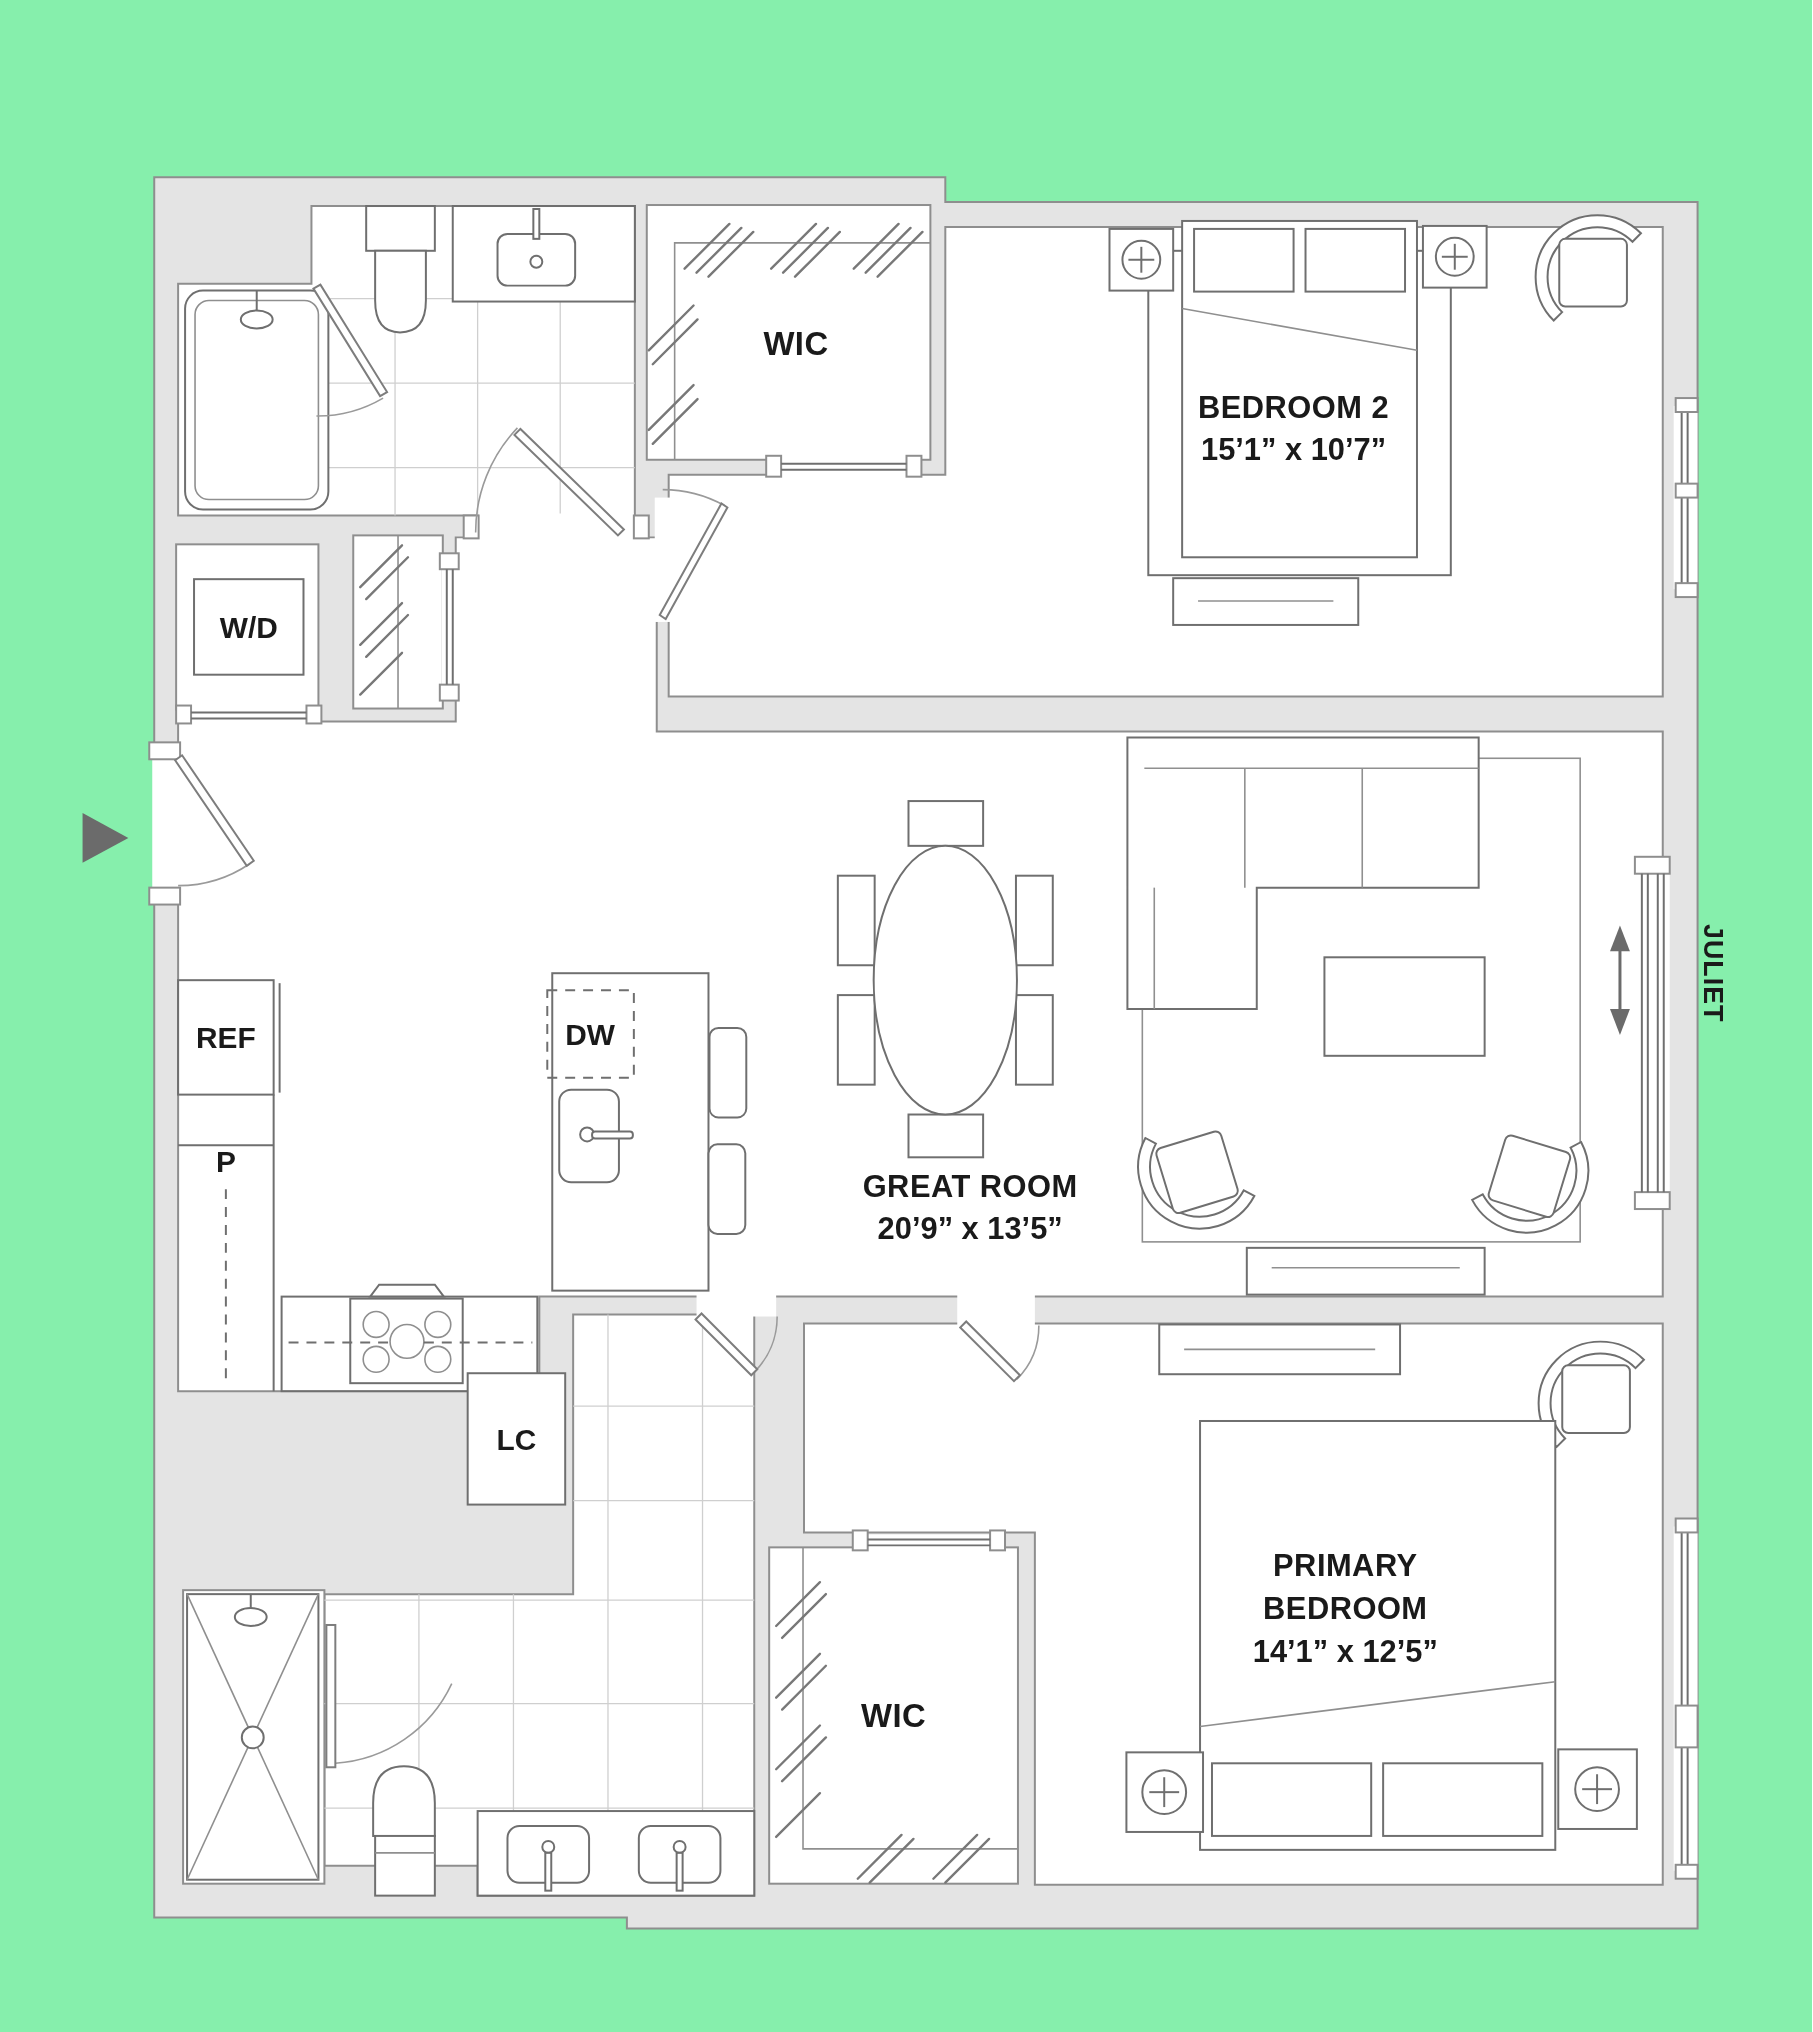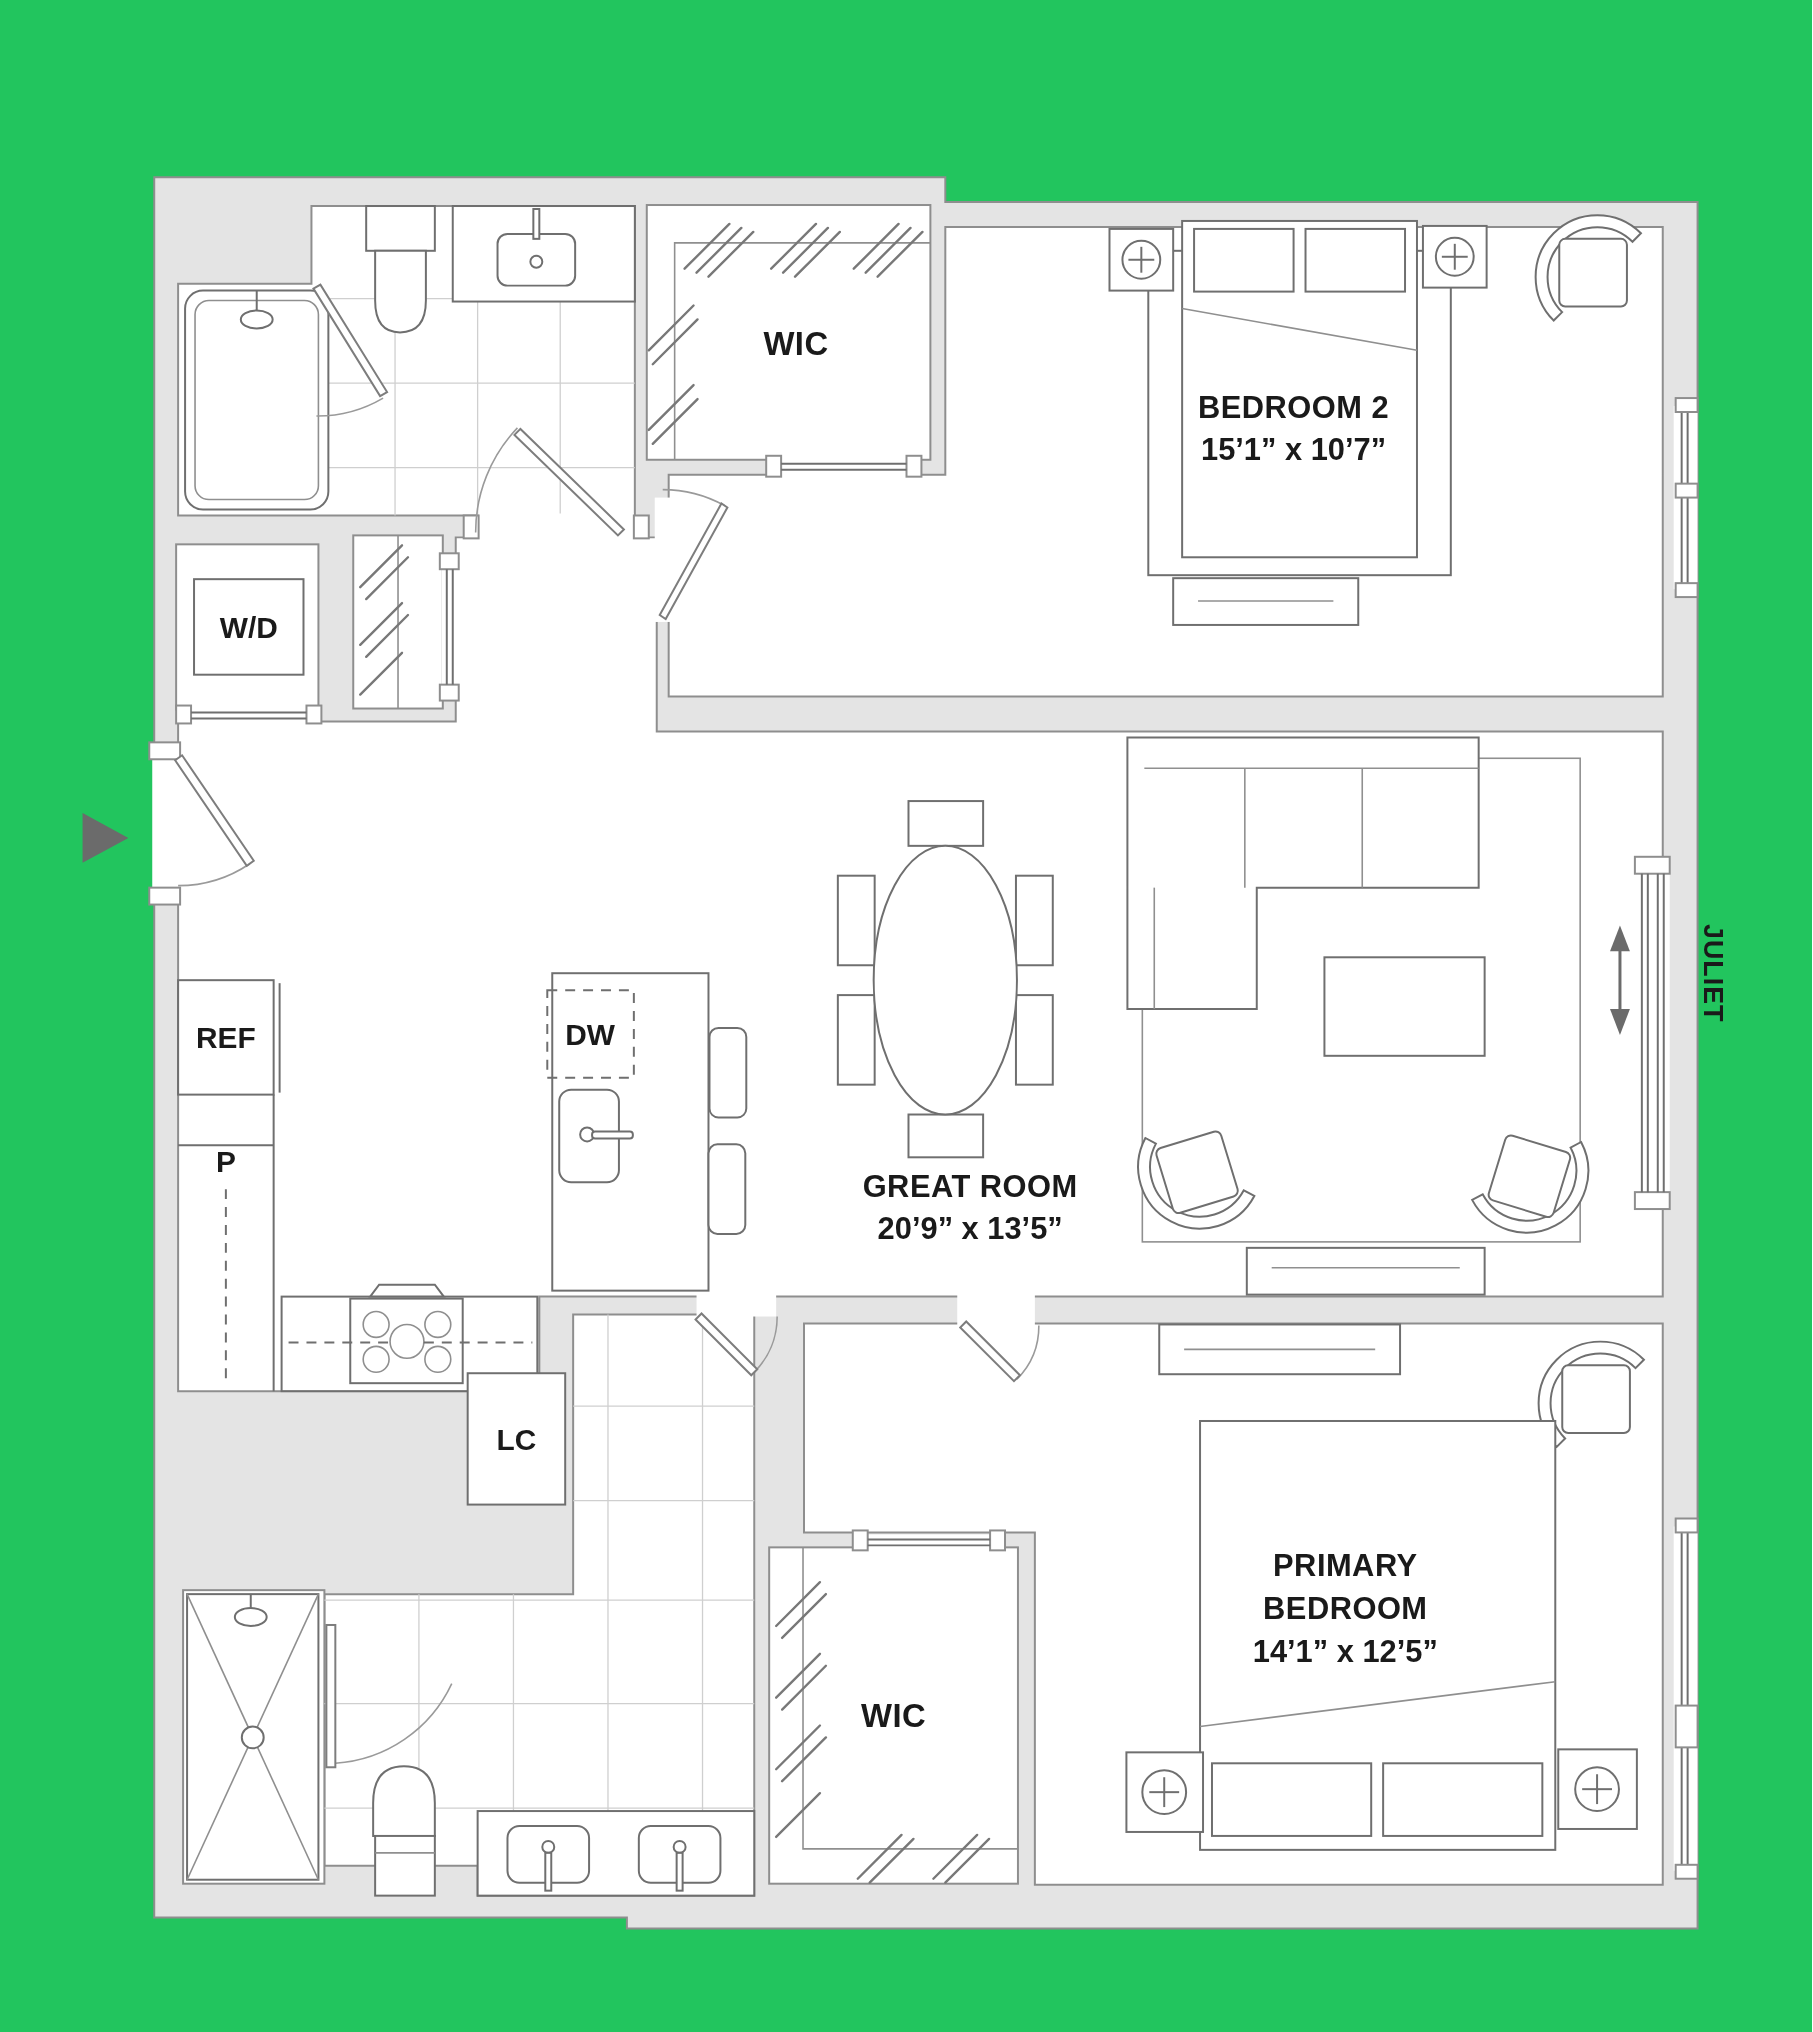--- a/index.html
+++ b/index.html
@@ -1,16 +1,16 @@
 <!DOCTYPE html>
 <html><head>
 <meta charset="utf-8">
 <style>
   html,body{margin:0;padding:0;background:#ffffff;}
-  .plan-wrap{width:1812px;height:2033px;position:relative;background:#22c55e;text-align:center;}
+  .plan-wrap{width:1812px;height:2033px;position:relative;background:#86efac;text-align:center;}
   svg{display:block;}
   text{font-family:"Liberation Sans","DejaVu Sans",sans-serif;fill:#1a1a1a;font-weight:bold;}
   .room-label{font-size:33px;letter-spacing:0.5px;}
   .room-dim{font-size:31px;}
   .big-label{font-size:31px;letter-spacing:0.5px;}
   .small-label{font-size:30px;}
   .juliet-label{font-size:27px;letter-spacing:1px;}
   .wall{fill:#e4e4e4;stroke:#8e8e8e;stroke-width:2;}
   .floor{fill:#ffffff;stroke:#8e8e8e;stroke-width:2;}
   .patch{fill:#ffffff;stroke:none;}

